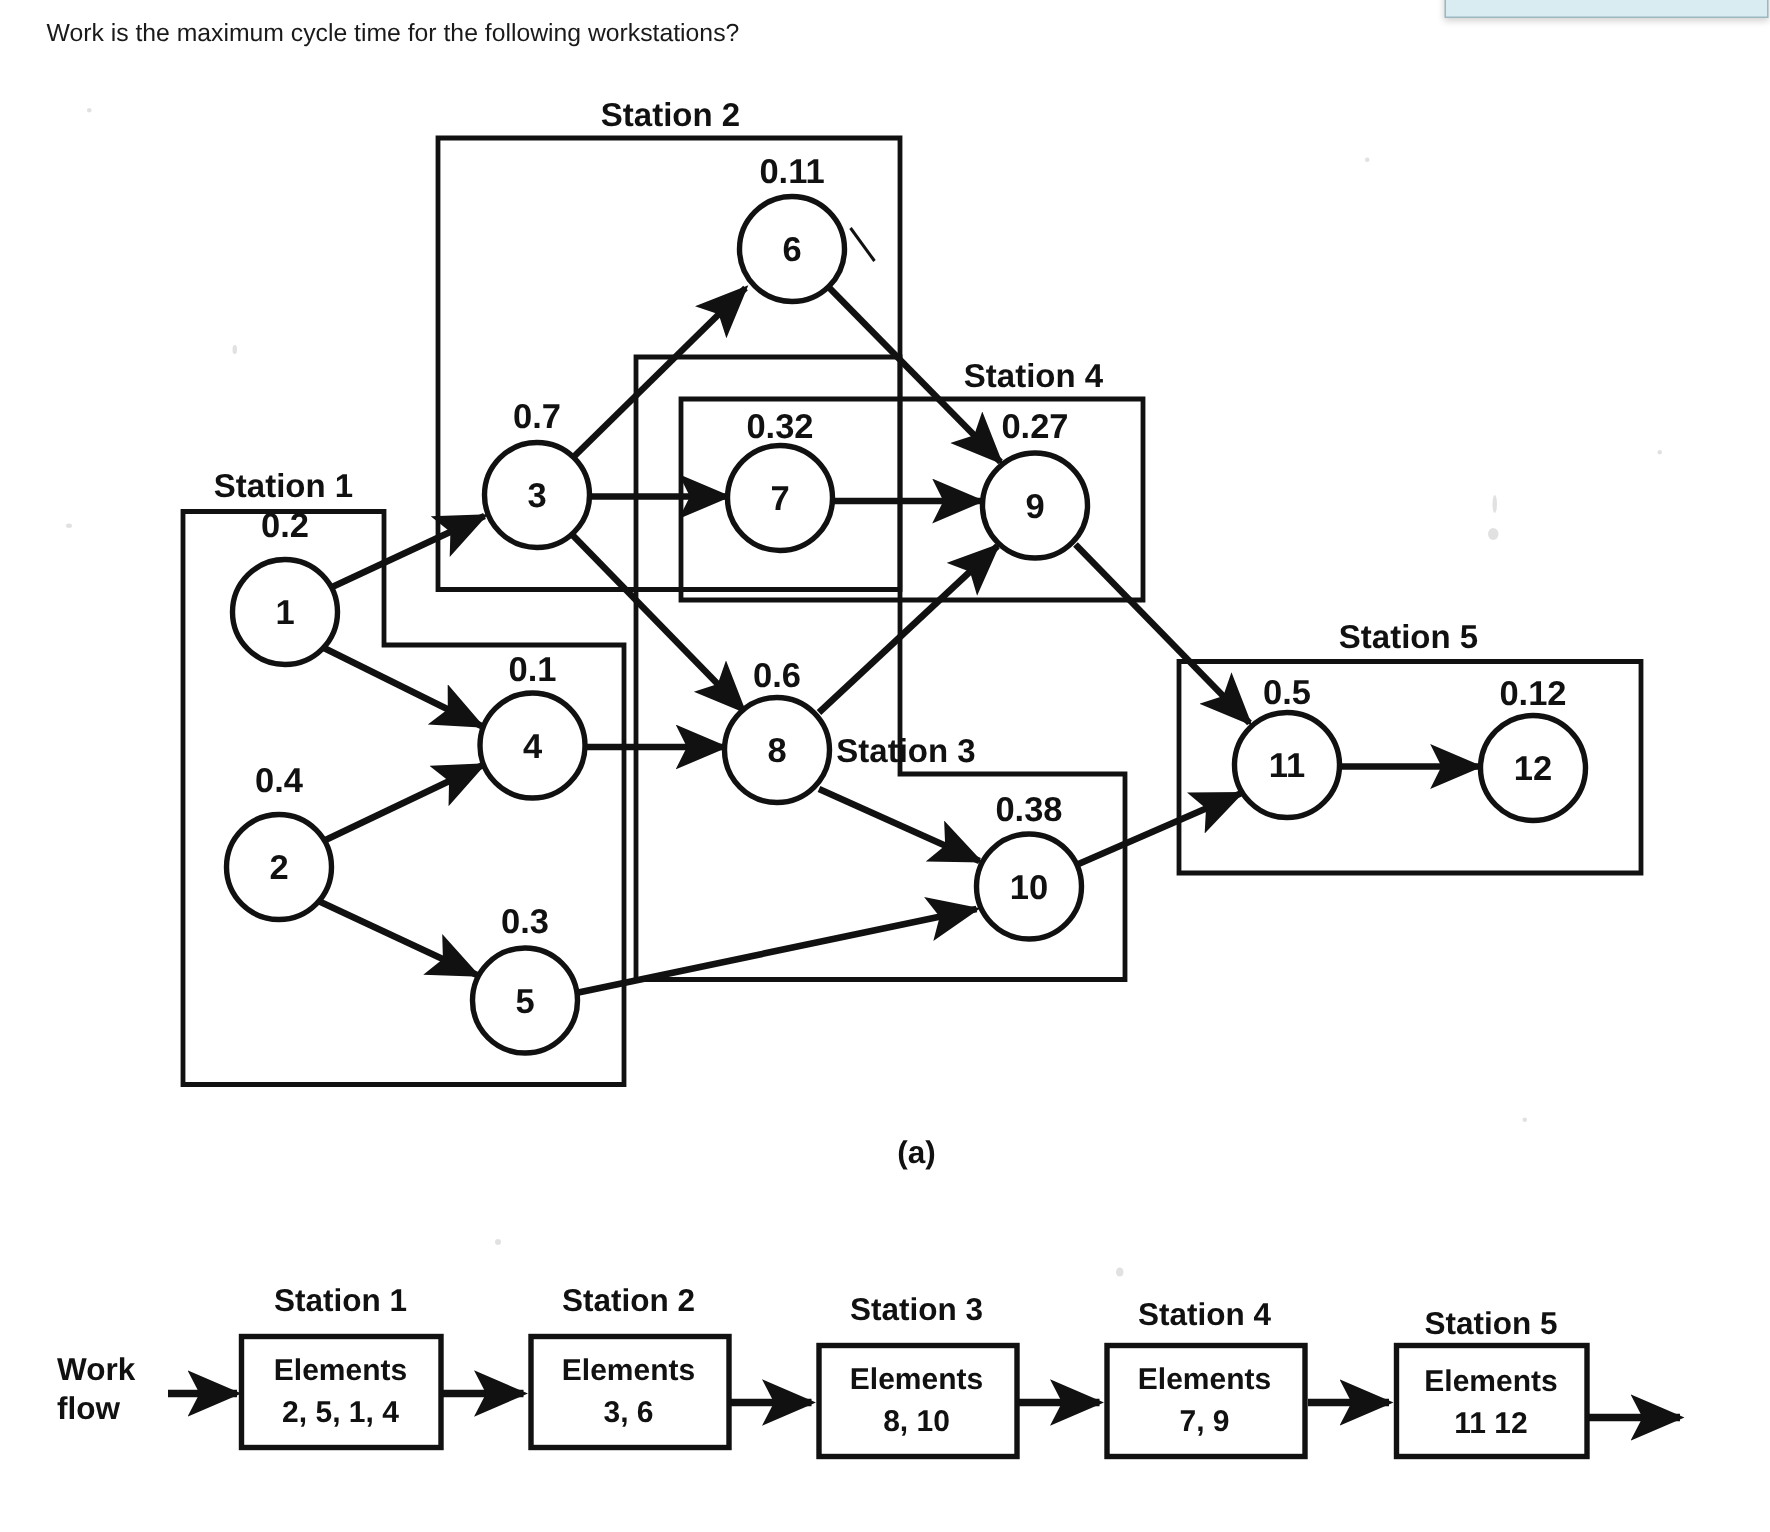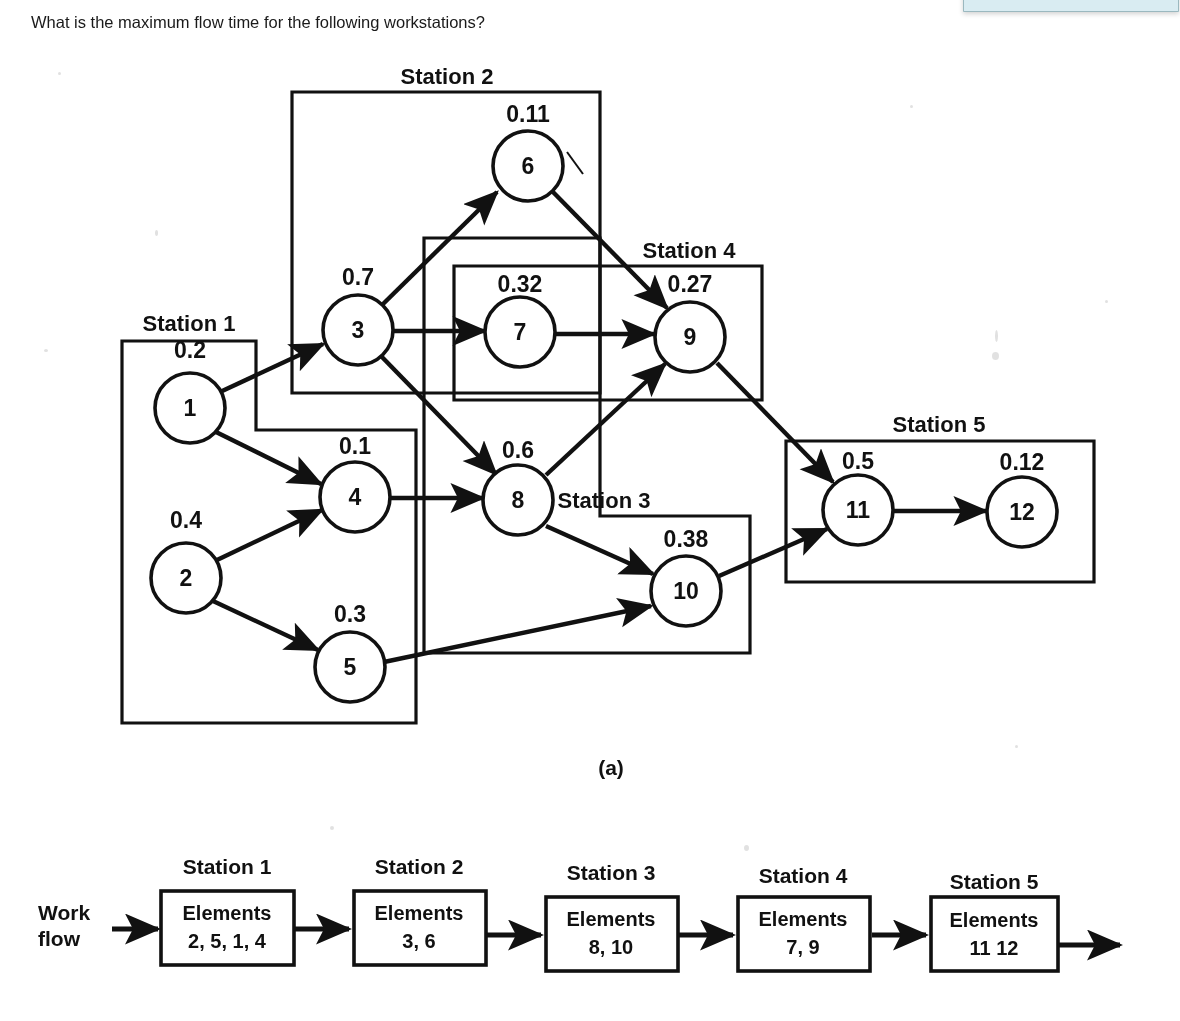--- a/index.html
+++ b/index.html
@@ -54,21 +54,21 @@
     opacity: .55;
   }
 </style>
 </head>
 <body>
 
 <div id="page">
 
   <div class="top-tab"></div>
 
-  <div class="question">What is the maximum flow time for the following workstations?</div>
+  <div class="question">Work is the maximum cycle time for the following workstations?</div>
 
   <svg class="fig" viewBox="0 0 1180 1021">
     <defs>
       <marker id="ah" markerWidth="9" markerHeight="9" refX="7.4" refY="3.4" orient="auto" markerUnits="strokeWidth">
         <path d="M0,0 L8,3.4 L0,6.8 L1.7,3.4 z" fill="#111111"></path>
       </marker>
       <marker id="ahb" markerWidth="8" markerHeight="8" refX="6.6" refY="3.1" orient="auto" markerUnits="strokeWidth">
         <path d="M0,0 L7.2,3.1 L0,6.2 L1.6,3.1 z" fill="#111111"></path>
       </marker>
     </defs>

